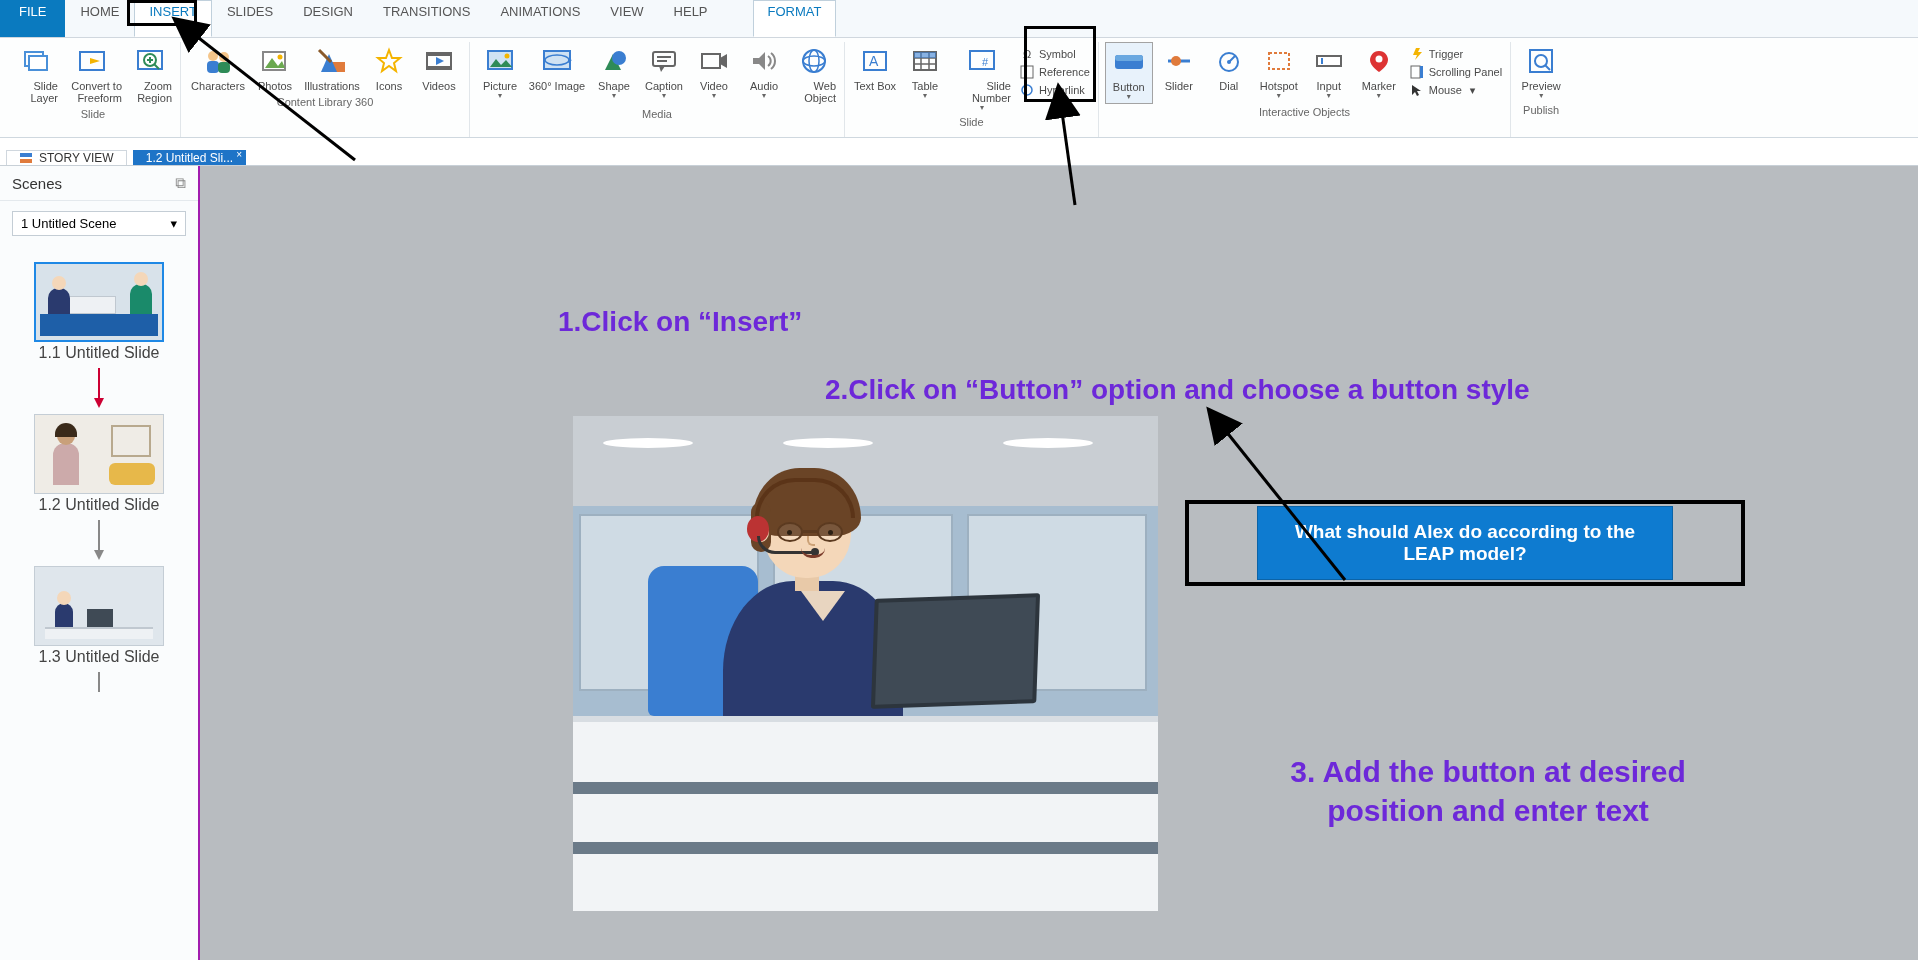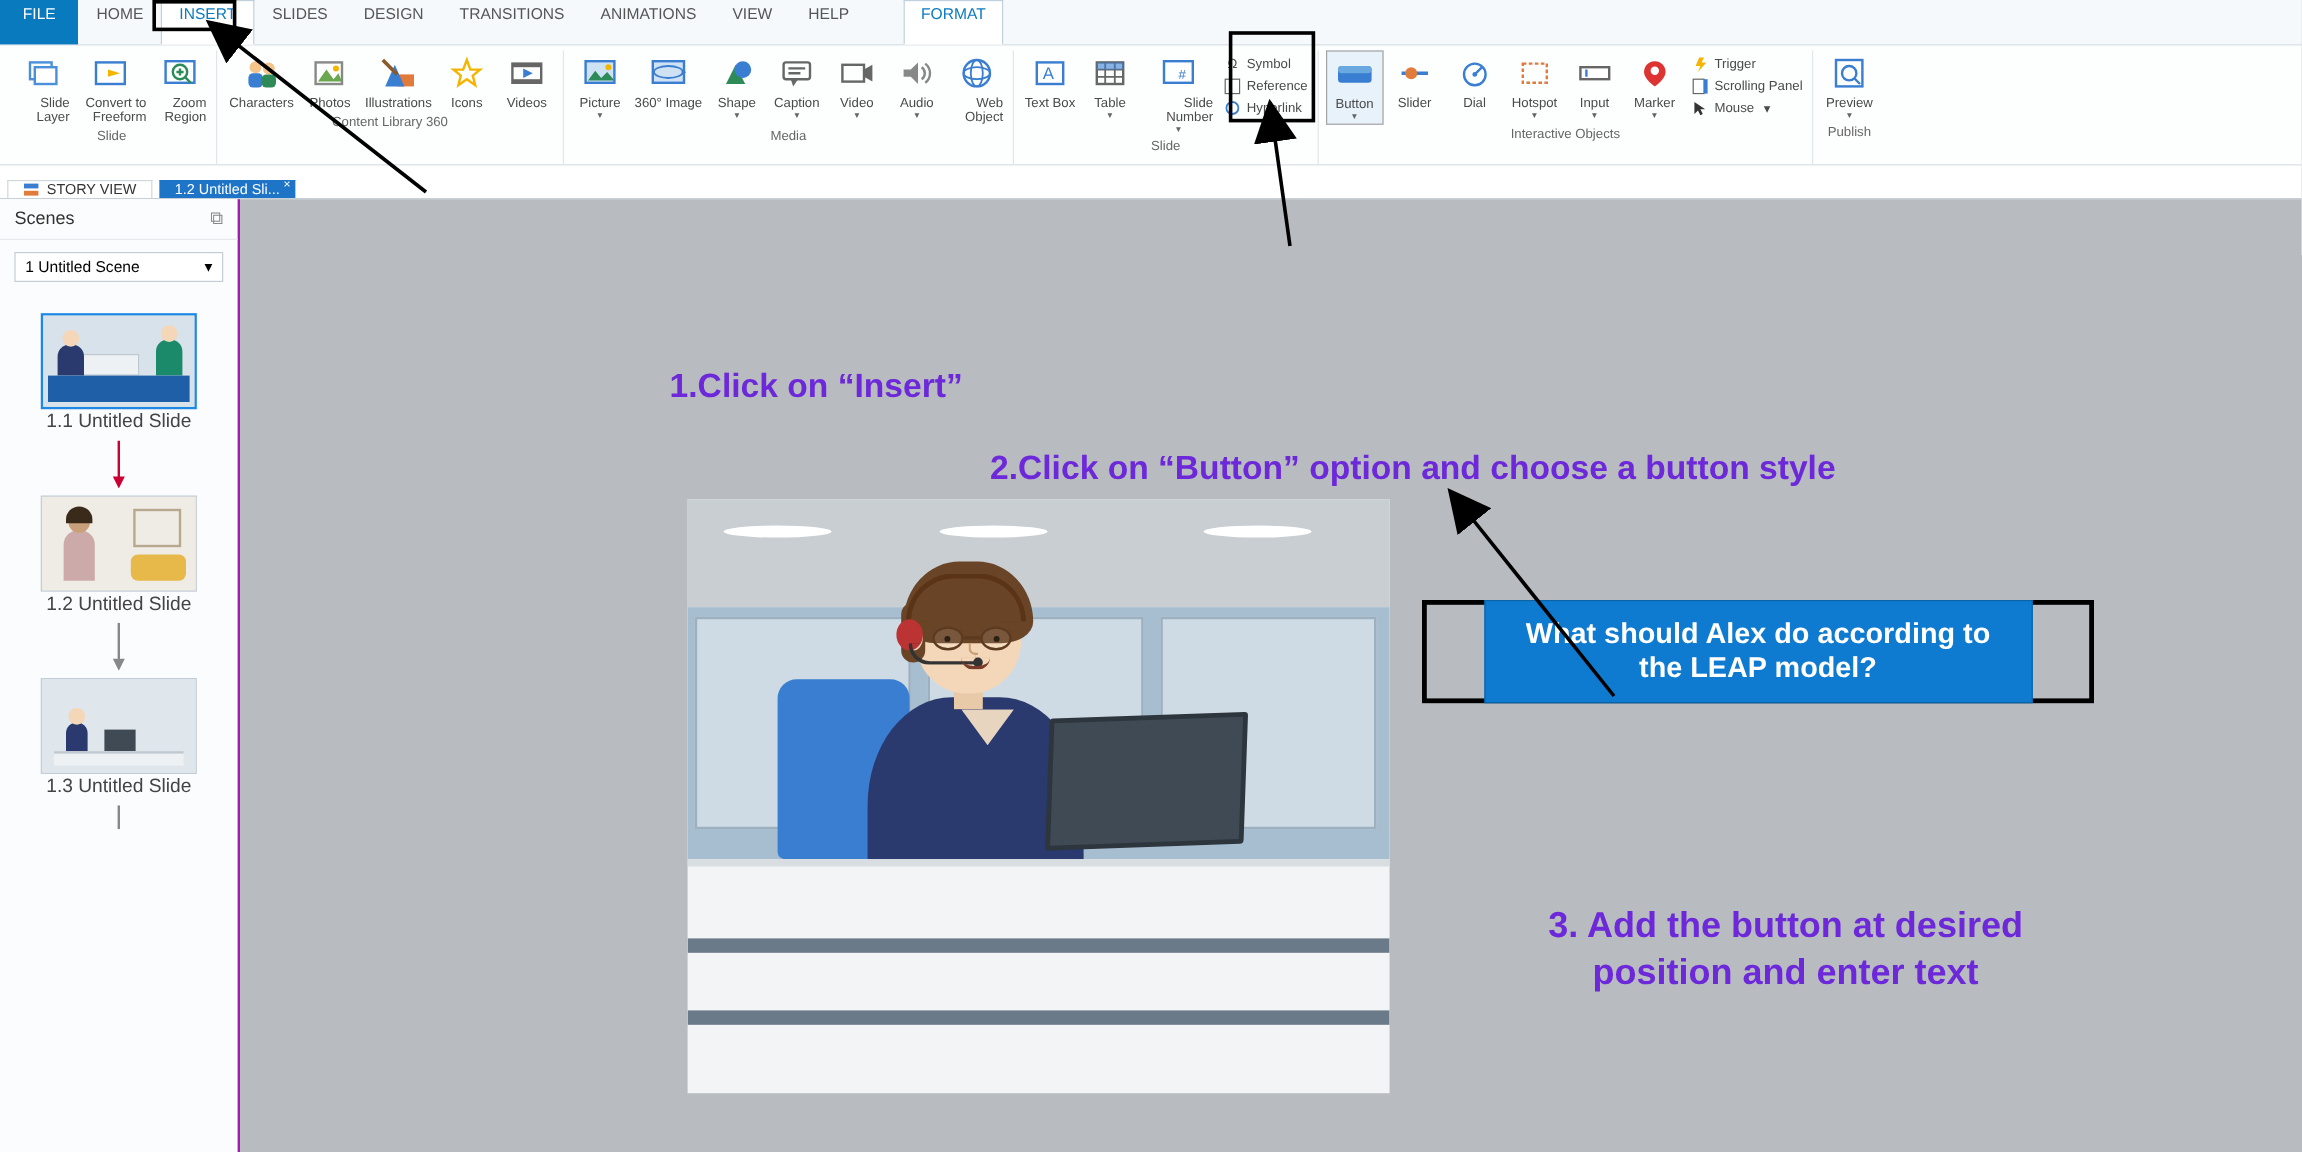--- a/index.html
+++ b/index.html
@@ -101,21 +101,21 @@
   .mini2 .sofa { position:absolute; right:8px; bottom:8px; width:46px; height:22px; background:#e7b84a; border-radius:6px; }
   .mini2 .shelf { position:absolute; right:12px; top:10px; width:40px; height:32px; border:2px solid #b8a98e; }
   .mini3 .room { position:absolute; inset:0; background:#dfe6ec; }
   .mini3 .pers { position:absolute; left:20px; bottom:14px; width:18px; height:28px; background:#2a3a6e; border-radius:9px 9px 0 0; }
   .mini3 .ph { position:absolute; left:22px; bottom:40px; width:14px; height:14px; background:#f4d7b9; border-radius:50%; }
   .mini3 .desk3 { position:absolute; left:10px; right:10px; bottom:6px; height:12px; background:#eef1f4; border-top:2px solid #c0c8d0; }
   .mini3 .mon { position:absolute; left:52px; bottom:18px; width:26px; height:18px; background:#3f4a55; }
 
   
   .slide-btn-frame { position:absolute; left:985px; top:334px; width:560px; height:86px; border:4px solid #000; display:flex; align-items:center; justify-content:center; }
-  .slide-btn { background:#0e7bd0; color:#fff; font-size:24px; font-weight:600; padding:14px 22px; width:457px; text-align:center; border:1px solid #0b63a7; }
+  .slide-btn { background:#0e7bd0; color:#fff; font-size:19px; font-weight:600; padding:14px 22px; width:416px; text-align:center; border:1px solid #0b63a7; }
 
   
   .anno { position:absolute; font-weight:800; color:#6d28d9; font-family: Liberation Sans, sans-serif; }
   .anno1 { left:358px; top:140px; font-size:28px; }
   .anno2 { left:625px; top:208px; font-size:28px; }
   .anno3 { left:1028px; top:586px; font-size:30px; line-height:1.3; text-align:center; width:520px; }
   .box-highlight { position:absolute; border:3px solid #000; }
   .box-insert { left:127px; top:0px; width:70px; height:26px; }
   .box-button { left:1024px; top:26px; width:72px; height:76px; }
   svg.overlay { position:absolute; left:0; top:0; pointer-events:none; }

